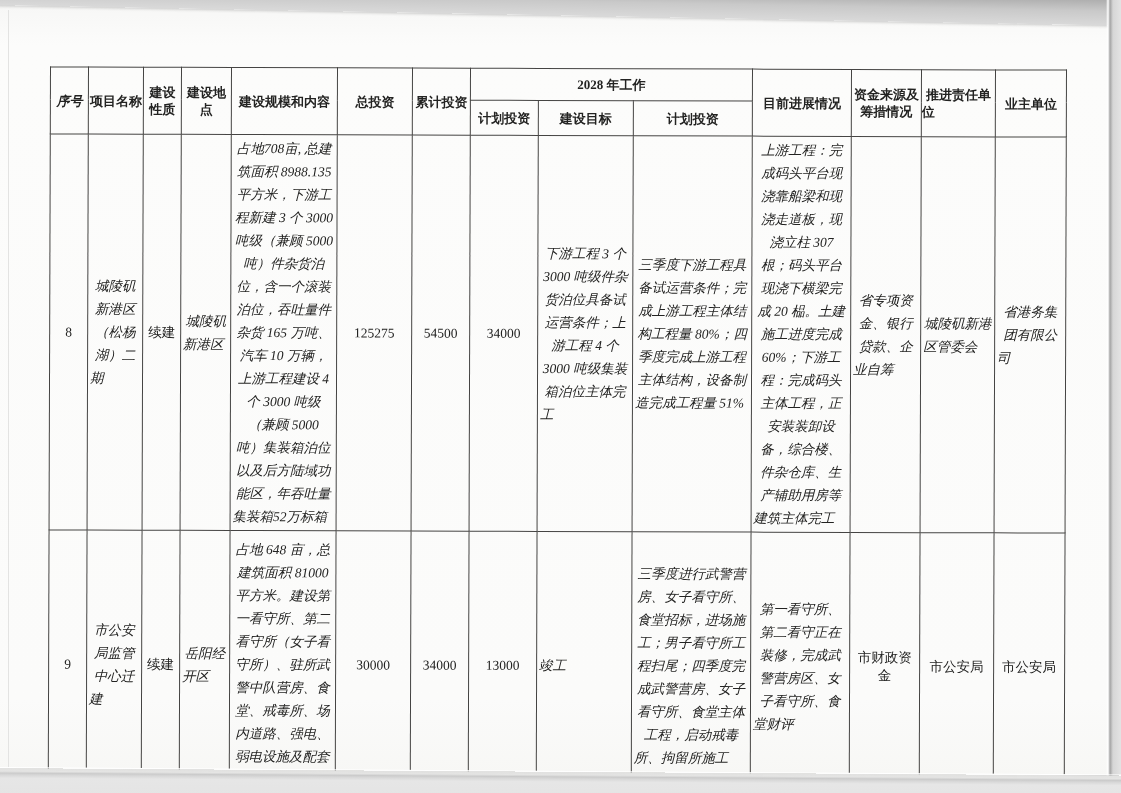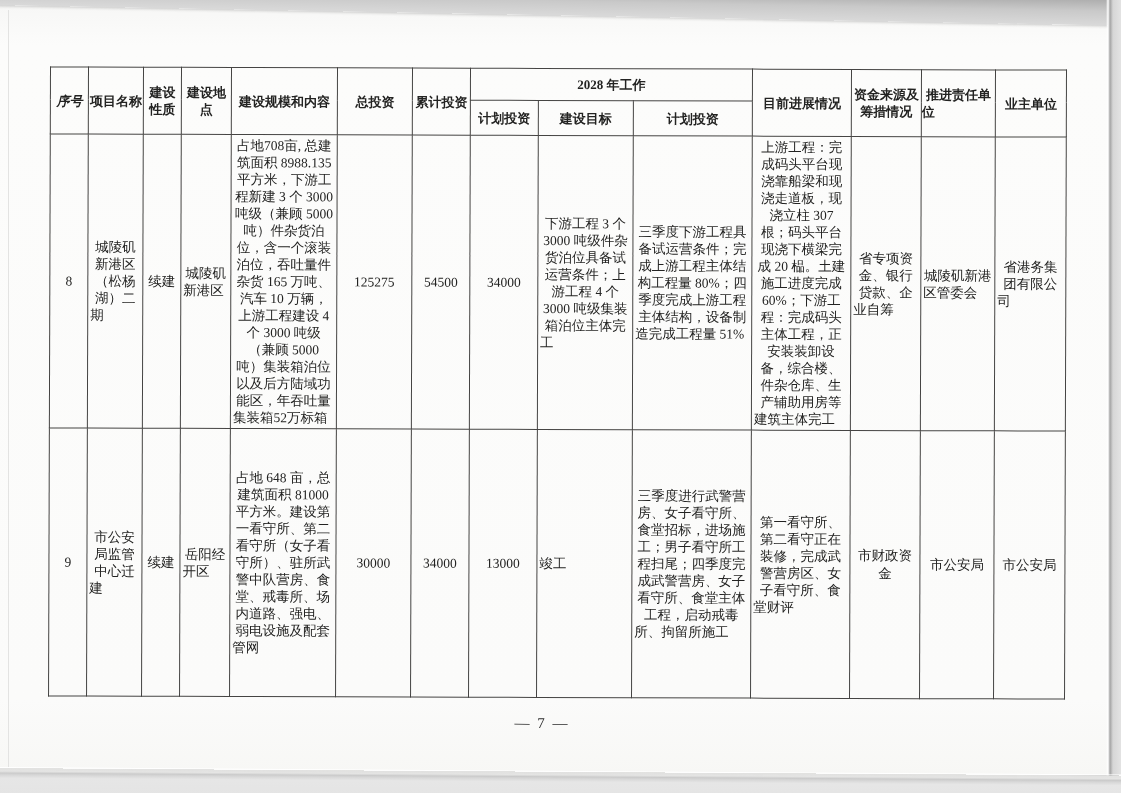--- a/index.html
+++ b/index.html
@@ -52,22 +52,23 @@
   }
   th.th-pad{padding:2px 4px;}
   th.th-narrow{padding:2px 11px;font-style:italic;}
   th.th-resp{padding:2px 9px;text-align:justify;text-align-last:justify;}
   table.doc td{
     font-size:13.5px;text-align:center;vertical-align:middle;
     color:#232322;padding:2px;
   }
   td.txt{
     text-align:justify;text-align-last:left;
-    font-size:12.6px;line-height:17px;
+    font-size:12.6px;line-height:23px;
     padding:3px 5px;
+    font-style:italic;
   }
   tr.hdr1{height:32px;}
   tr.hdr2{height:35px;}
   tr.row-a{height:265px;}
   tr.row-b{height:268px;}
   .footer{
     margin-top:17px;text-align:center;font-size:15px;color:#2a2a2a;
     position:relative;left:-14px;letter-spacing:2px;
   }
 </style>

